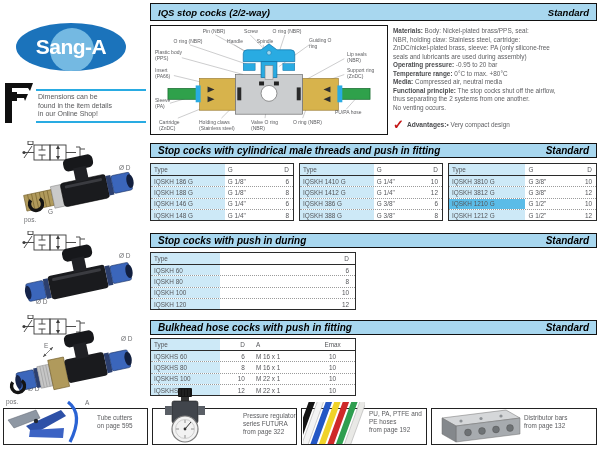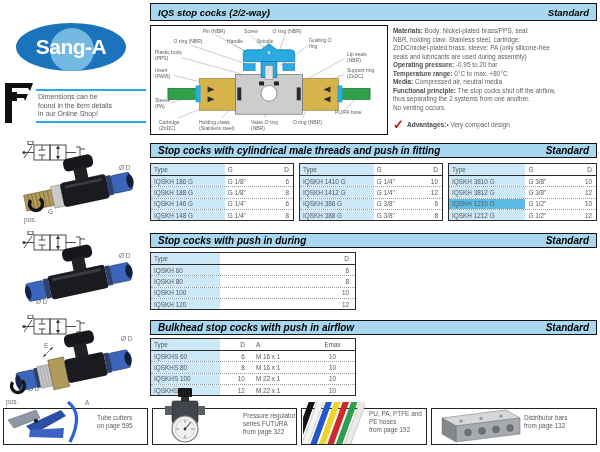--- a/index.html
+++ b/index.html
@@ -384,21 +384,21 @@
         <div class="cell c0">IQSKH 100</div>
         <div class="cell c1">10</div>
       </div>
       <div class="row">
         <div class="cell c0">IQSKH 120</div>
         <div class="cell c1">12</div>
       </div>
     </div>
 
   <div class="bar sec-bar" style="top:320px">
-    <span>Bulkhead stop cocks with push in airflow</span>
+    <span>Bulkhead hose cocks with push in fitting</span>
     <span>Standard</span>
   </div>
   <div class="tbl cols4" style="left:150px;top:338px;width:206px">
       <div class="hdr">
         <div class="cell c0">Type</div>
         <div class="cell c1">D</div>
         <div class="cell c2">A</div>
         <div class="cell c3">Emax</div>
       </div>
       <div class="row">

